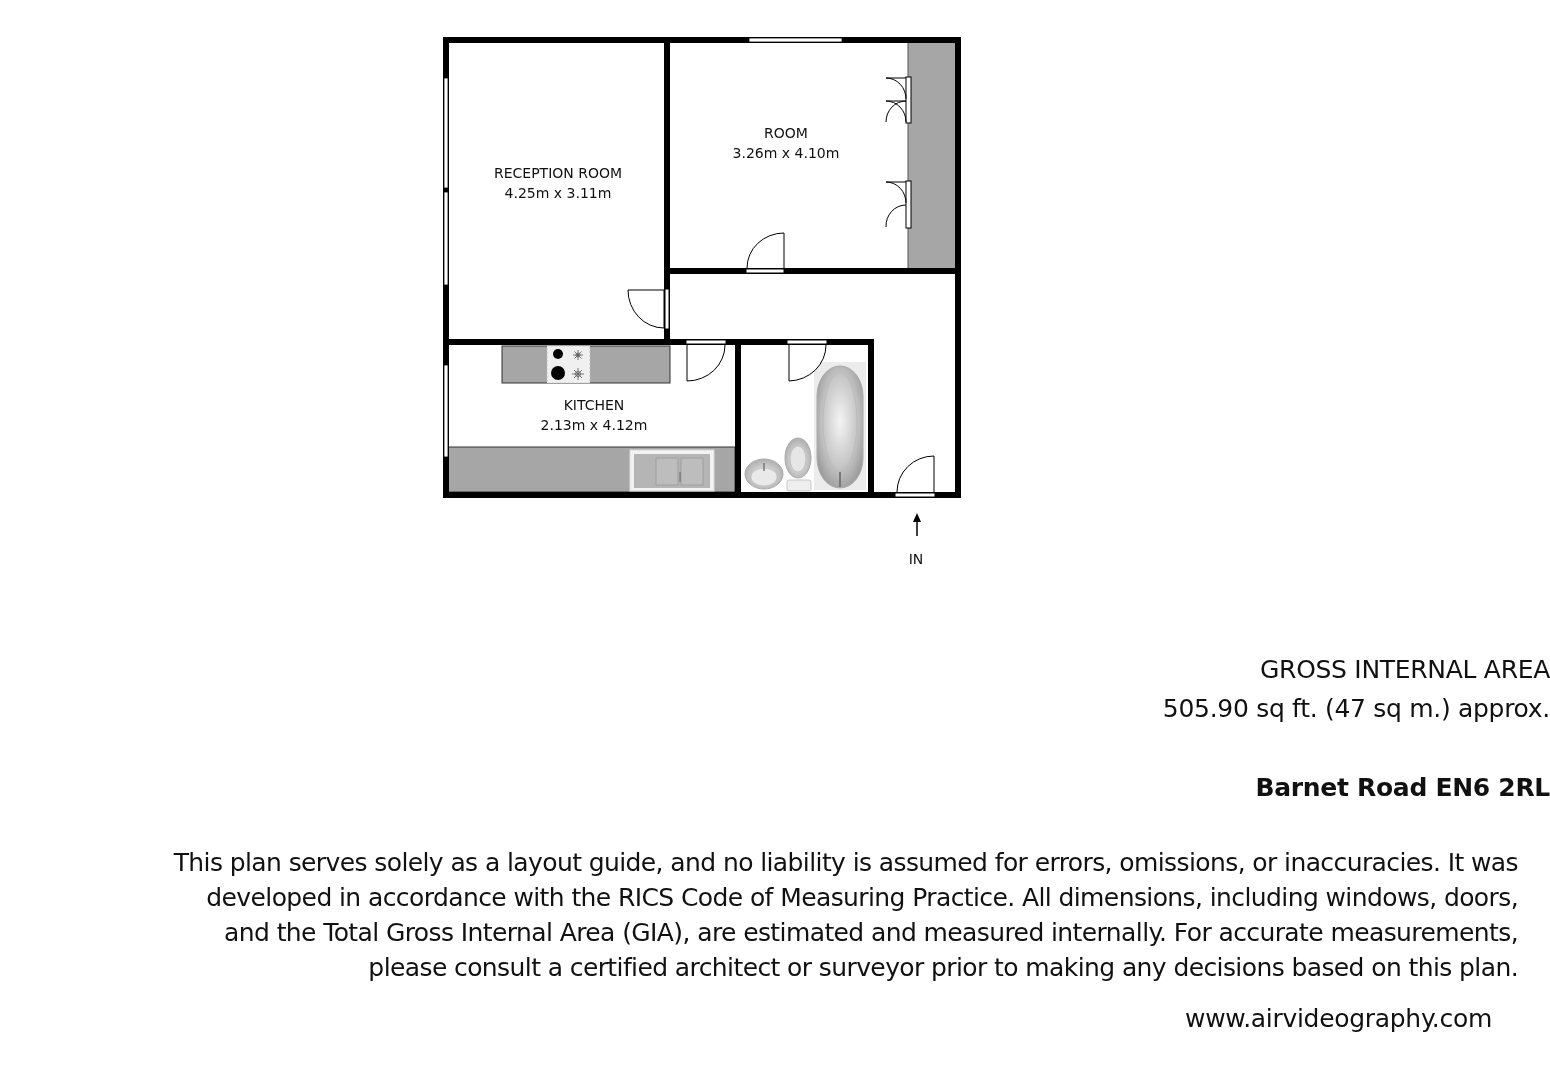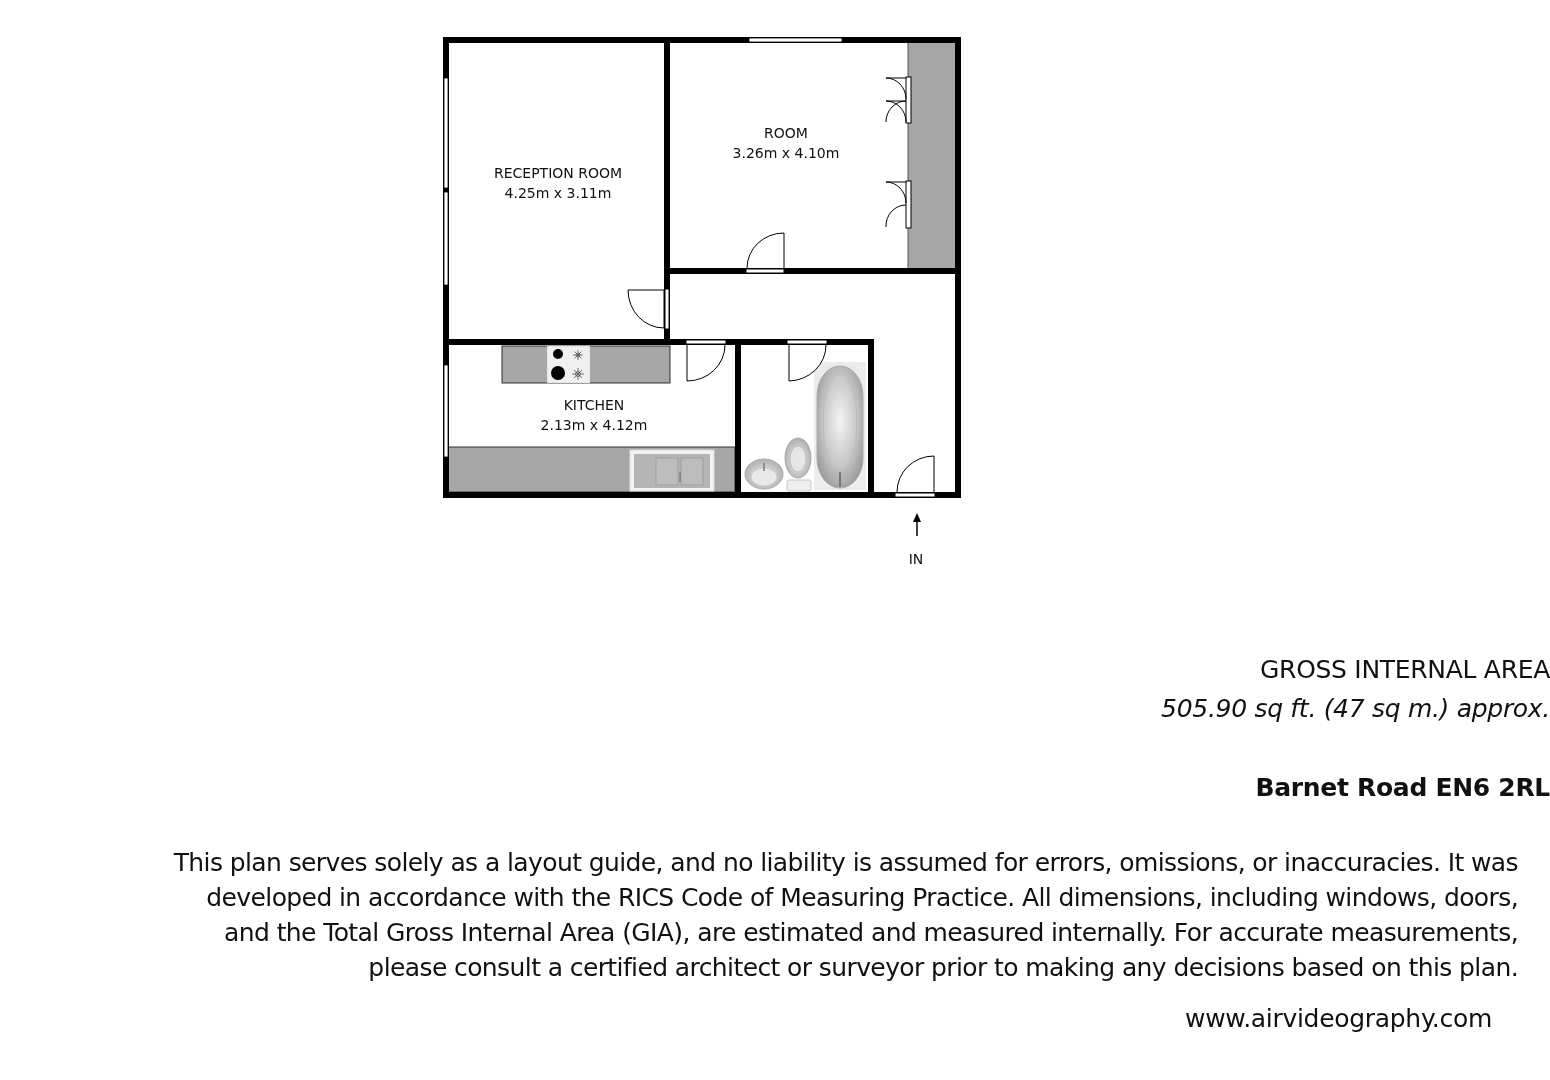--- a/index.html
+++ b/index.html
@@ -2,21 +2,21 @@
 <html><head>
   <meta charset="utf-8">
   <style>
     html, body { margin: 0; padding: 0; background: #ffffff; }
     body { width: 1550px; height: 1080px; position: relative; overflow: hidden;
            font-family: "DejaVu Sans", sans-serif; color: #111; }
     #plan { position: absolute; left: 0; top: 0; width: 1550px; height: 600px; }
     .room-label { font-family: "DejaVu Sans", sans-serif; font-size: 14px; fill: #111; text-anchor: middle; }
     .text-block { position: absolute; left: 0; width: 1550px; text-align: right; }
     .gia-title { top: 655px; font-size: 25px; letter-spacing: -0.3px; }
-    .gia-area { top: 694px; font-size: 25px; letter-spacing: -0.3px; font-style: italic; }
+    .gia-area { top: 694px; font-size: 25px; letter-spacing: -0.3px; }
     .address { top: 773px; font-size: 25px; letter-spacing: -0.3px; font-weight: bold; }
     .disclaimer { top: 845px; font-size: 25px; line-height: 35px; letter-spacing: -0.6px; left: -32px; }
     .disclaimer span { display: block; }
     .website { top: 1004px; font-size: 25px; letter-spacing: -0.3px; left: -58px; }
   </style>
 </head>
 <body>
 
 <svg id="plan" viewBox="0 0 1550 600" xmlns="http://www.w3.org/2000/svg">
   <defs>

